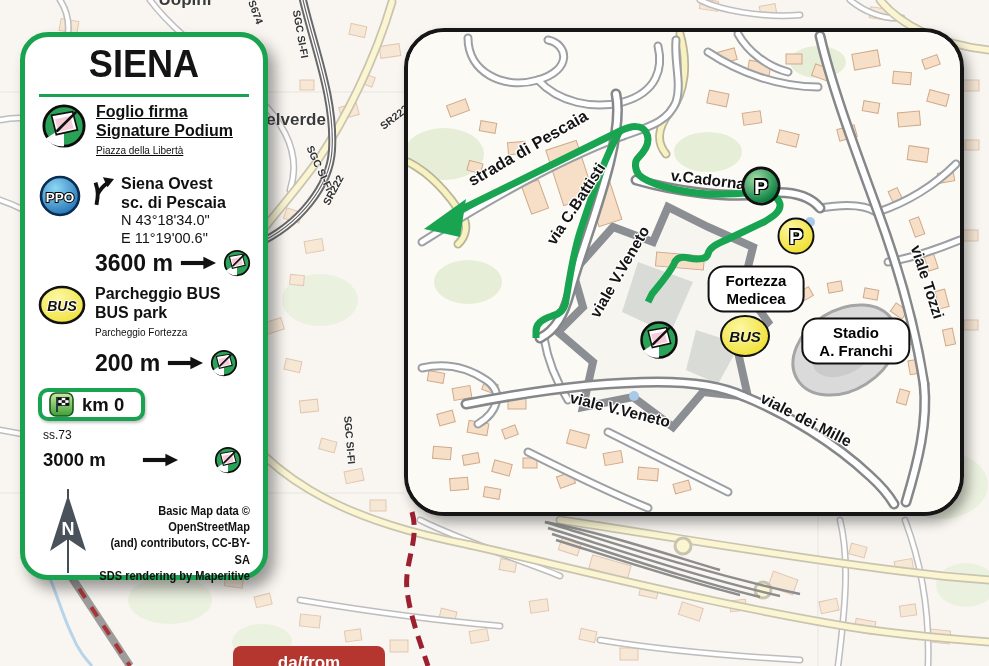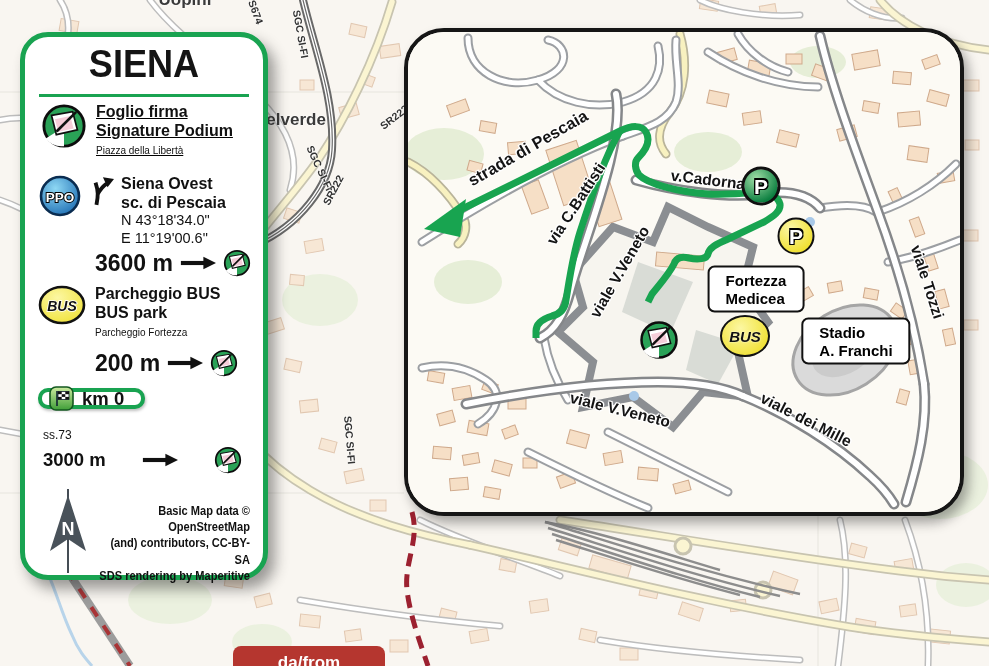--- a/index.html
+++ b/index.html
@@ -14,22 +14,22 @@
   .bglabel{position:absolute;z-index:3;color:#333;font-weight:bold;font-size:10.5px;white-space:nowrap;
            transform:translate(-50%,-50%);text-shadow:0 0 2px #fff,0 0 2px #fff;}
   .bgplace{font-size:17px;font-weight:600;color:#3a3a3a;}
   
   #inset{position:absolute;left:404px;top:28px;width:552px;height:480px;background:#fcfaf4;
          border:4px solid #161616;border-radius:40px;overflow:hidden;z-index:10;
          box-shadow:5px 7px 12px rgba(40,40,40,.4);}
   .street{position:absolute;font-weight:bold;font-size:15.5px;color:#141414;white-space:nowrap;z-index:6;
           transform-origin:center;
           text-shadow:-1px -1px 0 #fff,1px -1px 0 #fff,-1px 1px 0 #fff,1px 1px 0 #fff,0 0 3px #fff;}
-  .mapbox{position:absolute;z-index:7;background:#fff;border:2.5px solid #111;border-radius:7px;
-          font-weight:bold;font-size:15px;line-height:17.5px;padding:4px 16px;
+  .mapbox{position:absolute;z-index:7;background:#fff;border:2.5px solid #111;border-radius:16px;
+          font-weight:bold;font-size:15px;line-height:17.5px;text-align:center;padding:4px 16px;
           transform:translate(-50%,-50%);white-space:nowrap;}
   .pmark{position:absolute;z-index:7;width:33px;height:33px;border-radius:50%;border:3px solid #101010;
          display:flex;align-items:center;justify-content:center;transform:translate(-50%,-50%);
          font-weight:bold;font-size:21px;color:#fff;
          text-shadow:-1.3px -1.3px 0 #000,1.3px -1.3px 0 #000,-1.3px 1.3px 0 #000,1.3px 1.3px 0 #000;}
   .pgreen{background:radial-gradient(circle at 35% 28%,#9fdda6,#0c7f40 75%);}
   .pyellow{background:radial-gradient(circle at 35% 28%,#fbf6a6,#f0e134 75%);border-width:2.5px;}
   .busmark{position:absolute;z-index:7;width:46px;height:38px;border-radius:50%;border:2.5px solid #111;
            background:radial-gradient(circle at 40% 30%,#fcf7a3,#f0e134 80%);color:#111;
            display:flex;align-items:center;justify-content:center;font-weight:bold;font-style:italic;
@@ -41,21 +41,21 @@
           box-shadow:7px 9px 14px rgba(40,40,40,.45);margin-top:16px;}
   #legend .title{position:absolute;left:0;top:6px;width:100%;text-align:center;font-size:38px;
                  font-weight:bold;color:#141414;letter-spacing:0;transform:scaleX(.95);}
   #legend .hr{position:absolute;left:14px;right:14px;top:57px;height:3px;background:#19a351;}
   .litem{position:absolute;display:flex;gap:9px;align-items:flex-start;}
   .ltext .b{font-weight:bold;font-size:16px;line-height:18.5px;color:#111;}
   .ltext .r{font-weight:normal;font-size:10px;line-height:18px;color:#111;margin-top:2px;}
   .ltext .c{font-weight:normal;font-size:14.5px;line-height:17.5px;color:#111;}
   .dist{position:absolute;display:flex;align-items:center;gap:7px;}
   .dist .dtxt{font-weight:bold;font-size:23px;color:#111;}
-  #km0box{position:absolute;left:13px;top:351px;width:107px;height:21px;background:#fff;
+  #km0box{position:absolute;left:13px;top:351px;width:107px;height:33px;background:#fff;
           border:4px solid #19a351;border-radius:10px;display:flex;align-items:center;gap:8px;
           padding-left:7px;box-sizing:border-box;box-shadow:1px 2px 3px rgba(0,0,0,.25);}
   #km0box .kmtxt{font-weight:bold;font-size:18.5px;color:#111;}
   #ss73{position:absolute;left:18px;top:391px;font-size:12px;color:#111;}
   .attrib{position:absolute;right:13px;top:466px;width:172px;text-align:right;font-size:12.3px;
           line-height:16.2px;font-weight:600;color:#111;transform:scaleX(.9);transform-origin:right top;}
   
   #dafrom{position:absolute;left:233px;top:646px;width:152px;height:40px;background:#b5362f;
           border-radius:8px;z-index:4;color:#fff;font-weight:bold;font-size:17px;text-align:center;
           padding-top:7px;box-sizing:border-box;}

